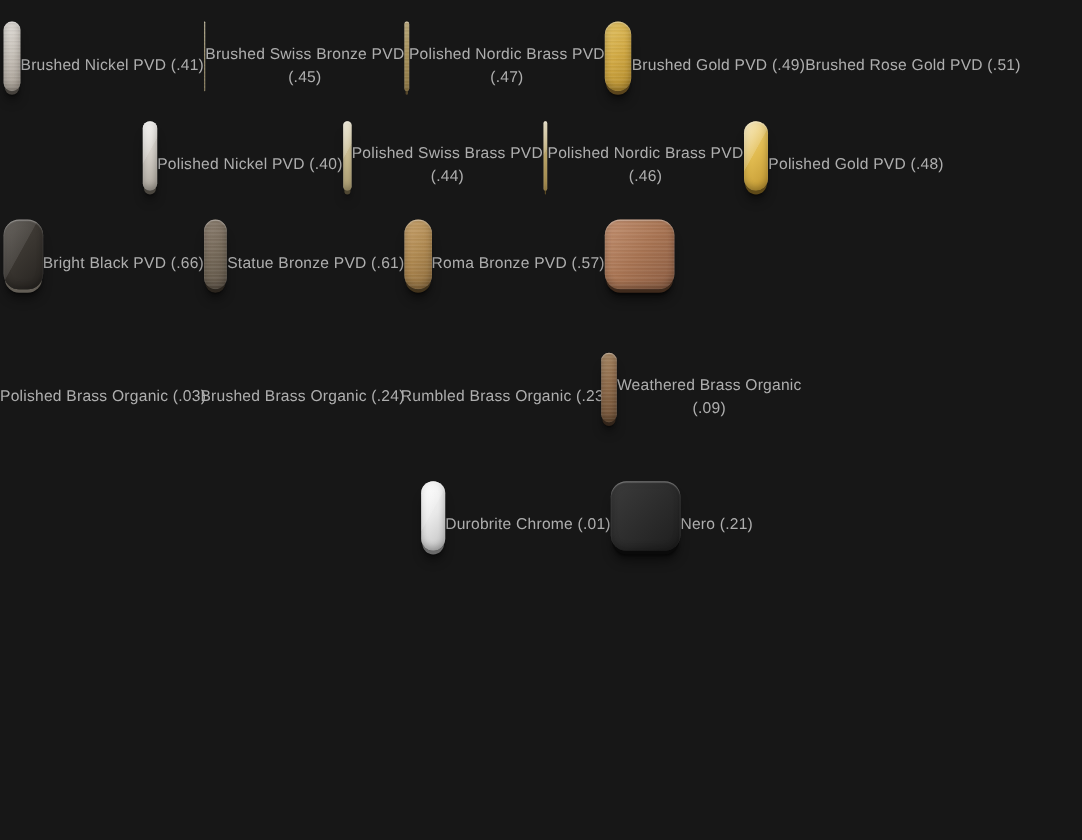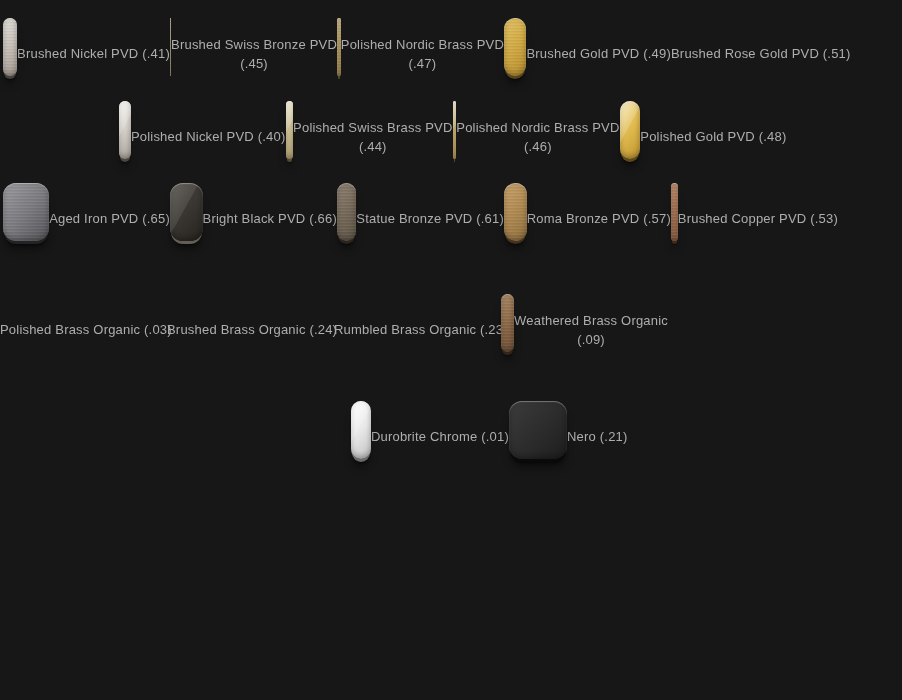--- a/index.html
+++ b/index.html
@@ -118,38 +118,33 @@
 (.46)</div>
     </div>
     <div class="tile">
       <div class="swatch finish-polished" style="--c1: #f3d987; --c2: #e0ba4f; --c3: #bf9530; --edge: #5e4918;"></div>
       <div class="label">Polished Gold PVD (.48)</div>
     </div>
   </div>
 
   <div class="row row-2">
     <div class="tile">
-      <div class="swatch finish-brushed" style="--c1: #9b9a9e; --c2: #7b7a7e; --c3: #525155; --edge: #232225;"></div>
-      <div class="label">Aged Iron PVD (.65)</div>
-    </div>
-    <div class="tile">
       <div class="swatch finish-polished-soft" style="--c1: #4b4640; --c2: #393530; --c3: #262320; --edge: #625d55;"></div>
       <div class="label">Bright Black PVD (.66)</div>
     </div>
     <div class="tile">
       <div class="swatch finish-brushed" style="--c1: #8e8072; --c2: #746858; --c3: #5c5246; --edge: #2b251e;"></div>
       <div class="label">Statue Bronze PVD (.61)</div>
     </div>
     <div class="tile">
       <div class="swatch finish-brushed" style="--c1: #c7a26d; --c2: #ae8850; --c3: #8d6c3e; --edge: #42331c;"></div>
       <div class="label">Roma Bronze PVD (.57)</div>
     </div>
     <div class="tile">
       <div class="swatch finish-brushed" style="--c1: #c29070; --c2: #a77352; --c3: #8a5c42; --edge: #3f2a1c;"></div>
-      <div class="label">Brushed Copper PVD (.53)</div>
     </div>
   </div>
 
   <div class="row row-3">
     <div class="tile">
       <div class="swatch finish-polished" style="--c1: #f0dfa1; --c2: #dcbf6e; --c3: #b89946; --edge: #584921;"></div>
       <div class="label">Polished Brass Organic (.03)</div>
     </div>
     <div class="tile">
       <div class="swatch finish-brushed" style="--c1: #c4a97d; --c2: #a78c5d; --c3: #867045; --edge: #413522;"></div>

